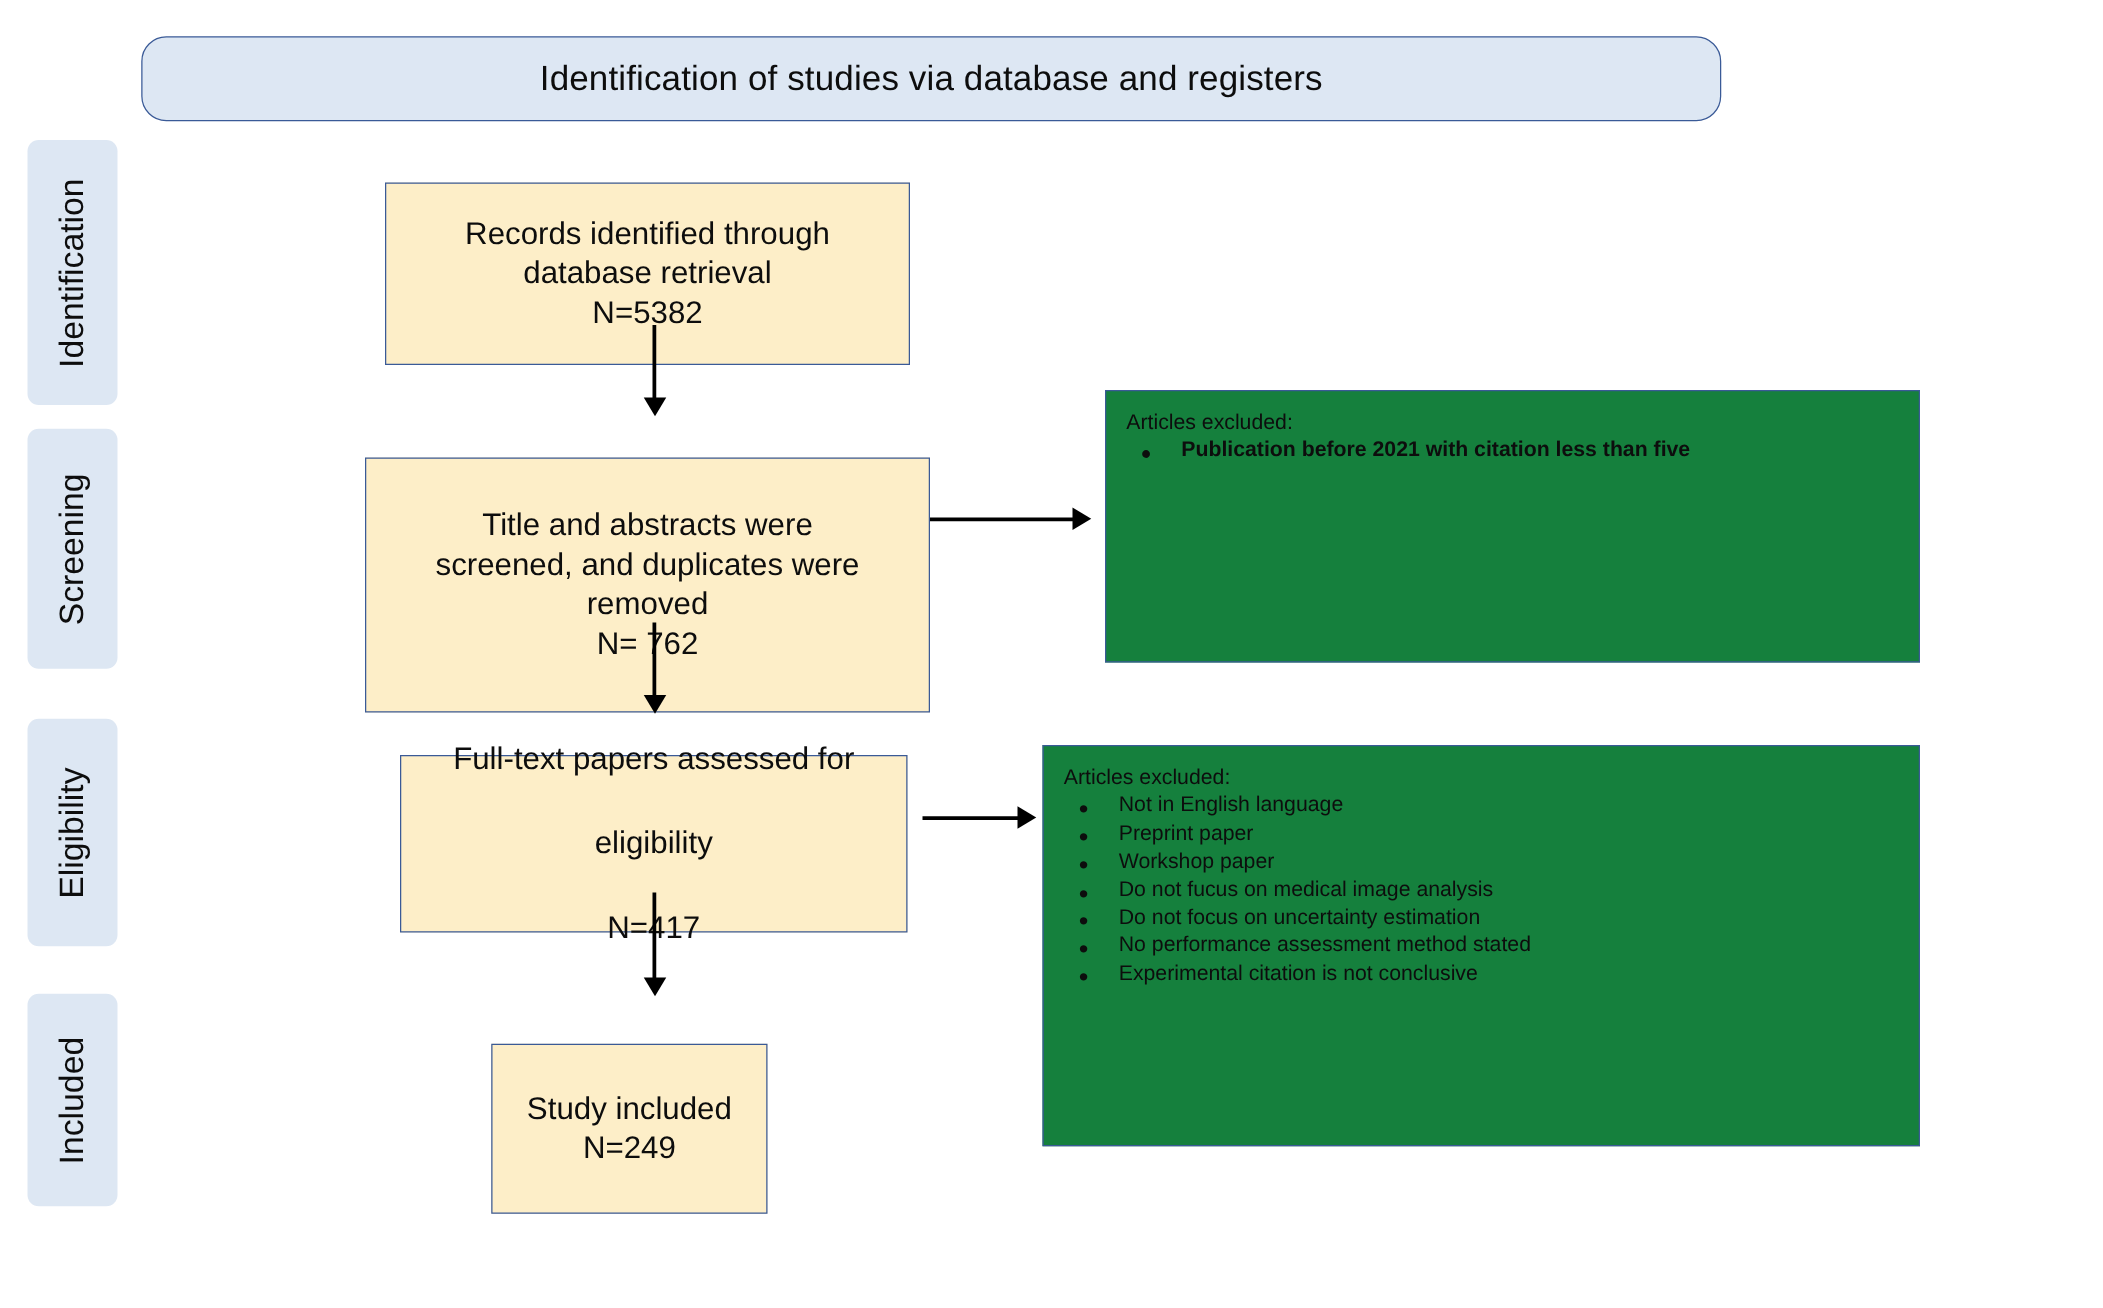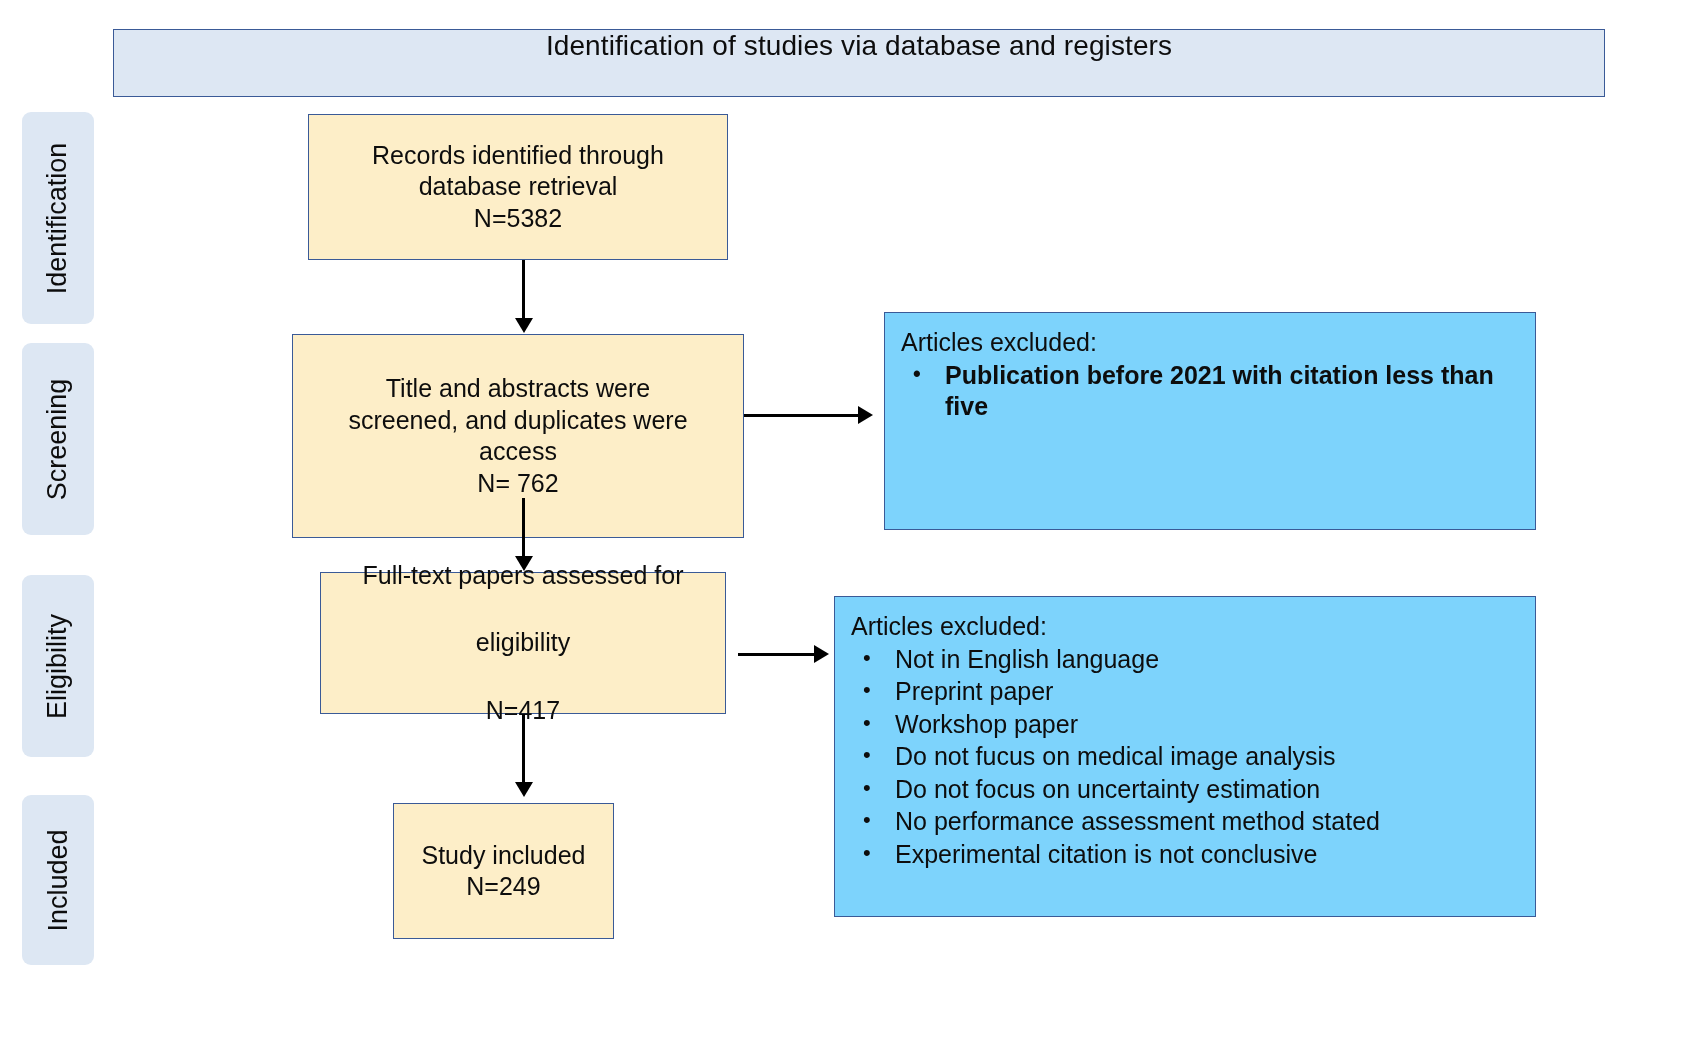--- a/index.html
+++ b/index.html
@@ -17,28 +17,28 @@
     height: 1046px;
     background: #ffffff;
     overflow: hidden;
   }
 
   
   .header-banner {
     position: absolute;
     left: 113px;
     top: 29px;
-    width: 1492px;
+    width: 1264px;
     height: 68px;
     background: #dde7f3;
     border: 1.5px solid #3a5a97;
-    border-radius: 0;
+    border-radius: 20px;
     box-sizing: border-box;
     display: flex;
-    align-items: flex-start;
+    align-items: center;
     justify-content: center;
   }
   .header-banner .title {
     font-size: 28px;
     color: #0d0d0d;
     letter-spacing: 0.1px;
     white-space: nowrap;
   }
 
   
@@ -67,34 +67,35 @@
     box-sizing: border-box;
     display: flex;
     flex-direction: column;
     align-items: center;
     justify-content: center;
     text-align: center;
     font-size: 25px;
     line-height: 1.26;
     color: #0d0d0d;
     padding: 4px 8px;
+    margin-top: 32px;
   }
   .flow-box .line {
     display: block;
     white-space: nowrap;
   }
 
   
   .excl-box {
     position: absolute;
-    background: #7dd3fc;
+    background: #15803d;
     border: 1.5px solid #3a5a97;
     box-sizing: border-box;
     padding: 14px 12px 10px 16px;
-    font-size: 25px;
+    font-size: 17px;
     line-height: 1.26;
     color: #0d0d0d;
   }
   .excl-title {
     display: block;
     margin-bottom: 1px;
     white-space: nowrap;
   }
   .excl-list {
     list-style: none;
@@ -170,21 +171,21 @@
     <span class="line">database retrieval</span>
     <span class="line">N=5382</span>
   </div>
 
   <div class="v-line" style="left:522px; top:260px; height:62px;"></div>
   <div class="arrow-down" style="left:515px; top:318px;"></div>
 
   <div class="flow-box" style="left:292px; top:334px; width:452px; height:204px;">
     <span class="line">Title and abstracts were</span>
     <span class="line">screened, and duplicates were</span>
-    <span class="line">access</span>
+    <span class="line">removed</span>
     <span class="line">N= 762</span>
   </div>
 
   <div class="h-line" style="left:744px; top:414px; width:116px;"></div>
   <div class="arrow-right" style="left:858px; top:406px;"></div>
 
   <div class="excl-box" style="left:884px; top:312px; width:652px; height:218px;">
     <span class="excl-title">Articles excluded:</span>
     <ul class="excl-list">
       <li style="padding-right:6px;font-weight:bold;">Publication before 2021 with citation less than five</li>

